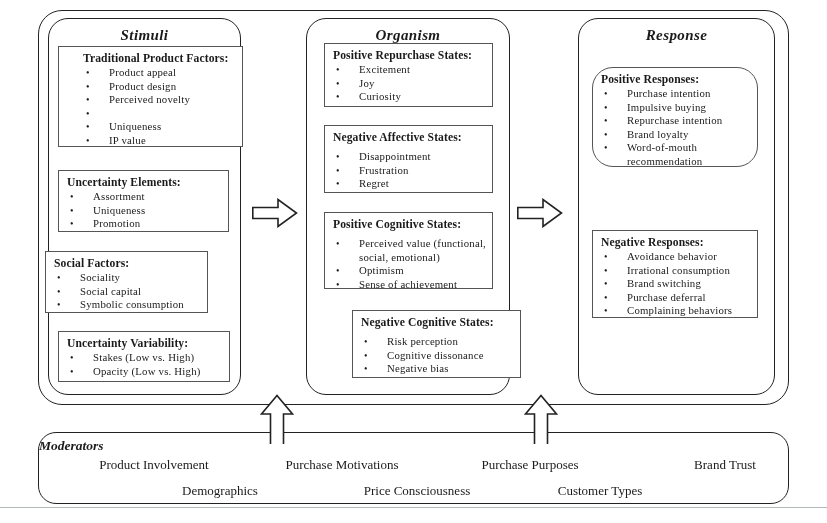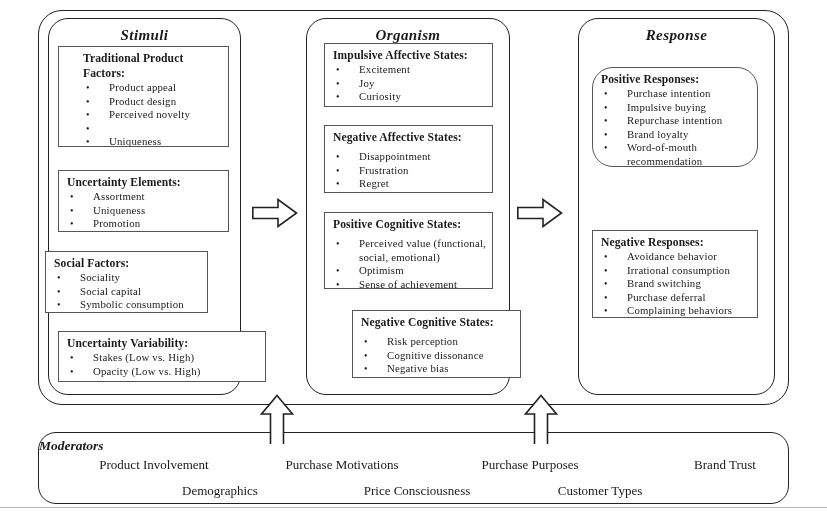--- a/index.html
+++ b/index.html
@@ -27,24 +27,24 @@
     position:absolute; border:1px solid #555; background:#fff;
     box-sizing:border-box; padding:4px 3px 2px 8px; overflow:hidden;
   }
   .bh { font-weight:bold; font-size:11.6px; line-height:15px; letter-spacing:0.1px; }
   .items { list-style:none; margin:0; padding:0; }
   .items.spaced { margin-top:5px; }
   .items li { display:flex; font-size:10.8px; line-height:13.5px; letter-spacing:0.2px; }
   .blt { flex:0 0 14px; width:14px; padding-left:3px; font-size:10px; }
   .itx { flex:1; padding-left:9px; padding-right:2px; }
   
-  .sb1 { left:58px;  top:46px;  width:171px; height:101px;padding-left:24px; }
+  .sb1 { left:58px;  top:46px;  width:185px; height:101px;padding-left:24px; }
   .sb2 { left:58px;  top:170px; width:171px; height:62px; }
   .sb3 { left:45px;  top:251px; width:163px; height:62px; }
-  .sb4 { left:58px;  top:331px; width:208px; height:51px; }
+  .sb4 { left:58px;  top:331px; width:172px; height:51px; }
   .ob1 { left:324px; top:43px;  width:169px; height:64px; }
   .ob2 { left:324px; top:125px; width:169px; height:68px; }
   .ob3 { left:324px; top:212px; width:169px; height:77px; }
   .ob4 { left:324px; top:310px; width:169px; height:68px;margin-left:28px; }
   .rb1 { left:592px; top:67px;  width:166px; height:100px;border-radius:21px; }
   .rb2 { left:592px; top:230px; width:166px; height:88px; }
   
   .arrow { position:absolute; z-index:5; }
   .ar1 { left:252px; top:198px; }
   .ar2 { left:517px; top:198px; }
@@ -159,21 +159,21 @@
           <span class="itx">Stakes (Low vs. High)</span>
         </li>
       <li>
           <span class="blt">•</span>
           <span class="itx">Opacity (Low vs. High)</span>
         </li>
     </ul>
   </div>
 
   <div class="ibox ob1">
-    <div class="bh">Impulsive Affective States:</div>
+    <div class="bh">Positive Repurchase States:</div>
     <ul class="items">
       <li>
           <span class="blt">•</span>
           <span class="itx">Excitement</span>
         </li>
       <li>
           <span class="blt">•</span>
           <span class="itx">Joy</span>
         </li>
       <li>

